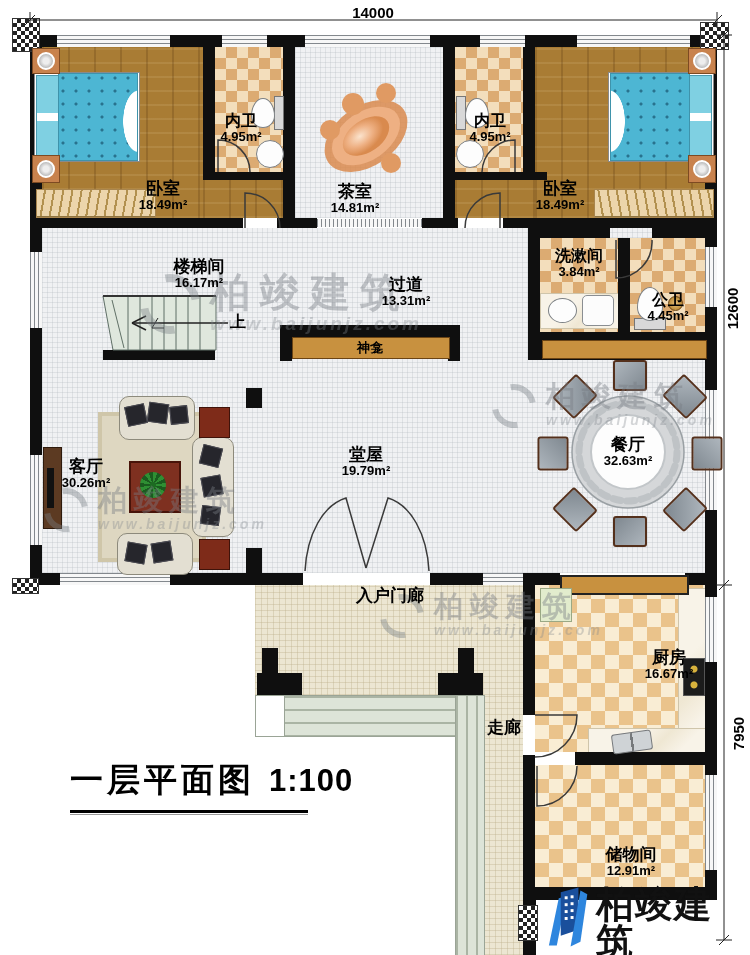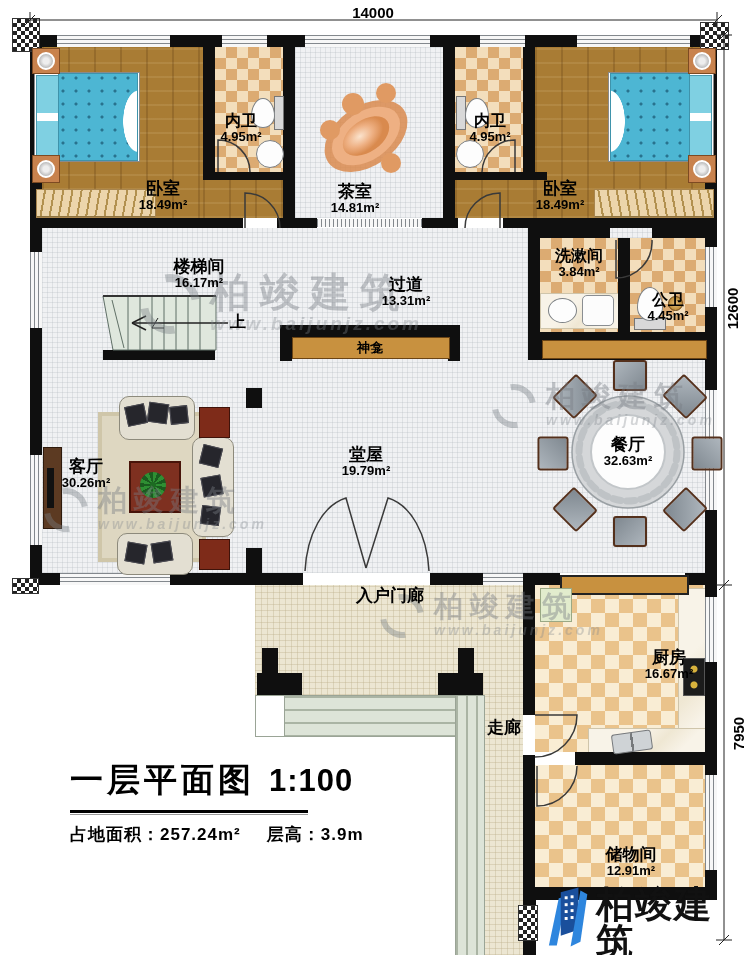--- a/index.html
+++ b/index.html
@@ -387,21 +387,20 @@
   <div class="wm" style="left:380px;top:592px;">
     <span class="wm-logo" style="width:32px;height:32px;border-width:6px;"></span>
     <span><span class="t1" style="font-size:29px;letter-spacing:7px;">柏竣建筑</span><br>
     <span class="t2" style="font-size:14px;">www.baijunjz.com</span></span>
     </div>
 
   <div id="titleblock">
     <div><span class="t">一层平面图</span><span class="s">1:100</span></div>
     <div class="rule"></div>
     <div class="rule2"></div>
-    <div class="ln"><span>占地面积：</span><span>257.24m²</span><span style="display:inline-block;width:26px;"></span><span>层高：</span><span>3.9m</span></div>
   </div>
 
   <div id="brand">
     <svg width="46" height="62" viewBox="0 0 46 62">
       <path d="M6,60 L16,12 L24,10 L14,60 Z" fill="#2e86de"></path>
       <path d="M18,6 L36,1 L36,44 L18,50 Z" fill="#1a4f9c"></path>
       <g fill="#ffffff">
         <rect x="22" y="10" width="3" height="3"></rect>
           <rect x="28" y="9" width="3" height="3"></rect>
         <rect x="22" y="17" width="3" height="3"></rect>

